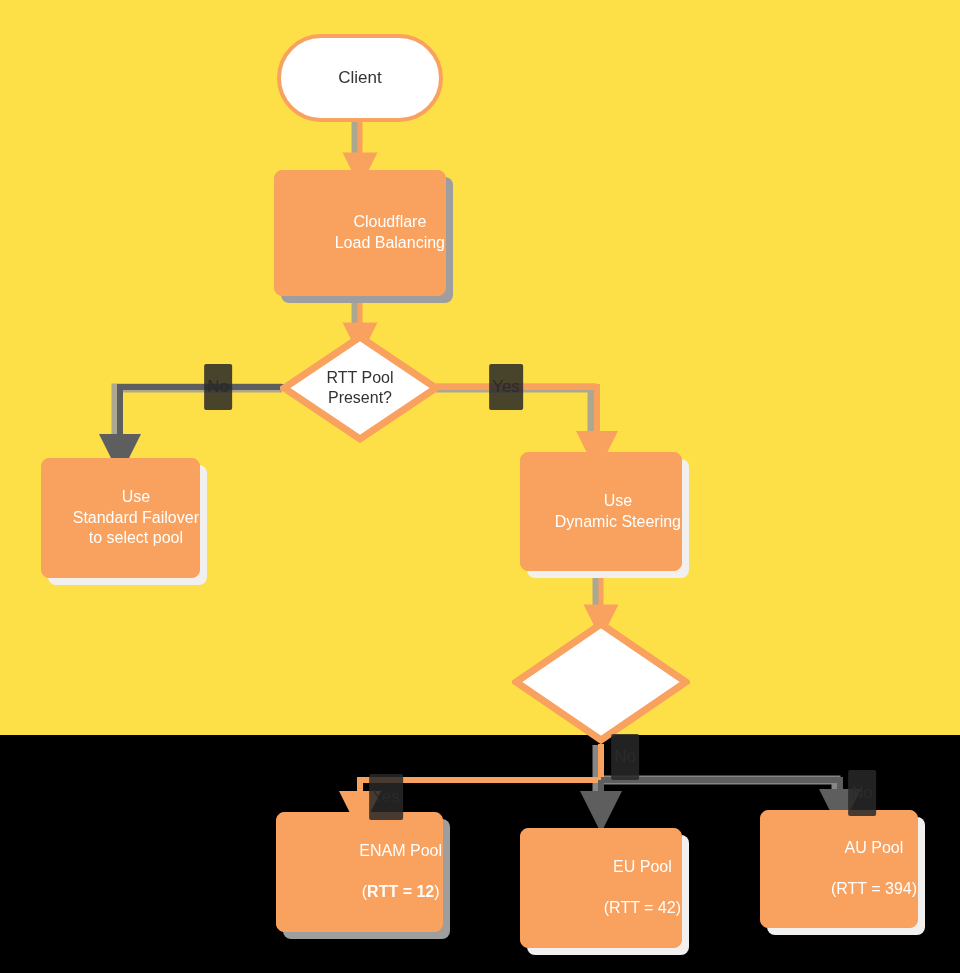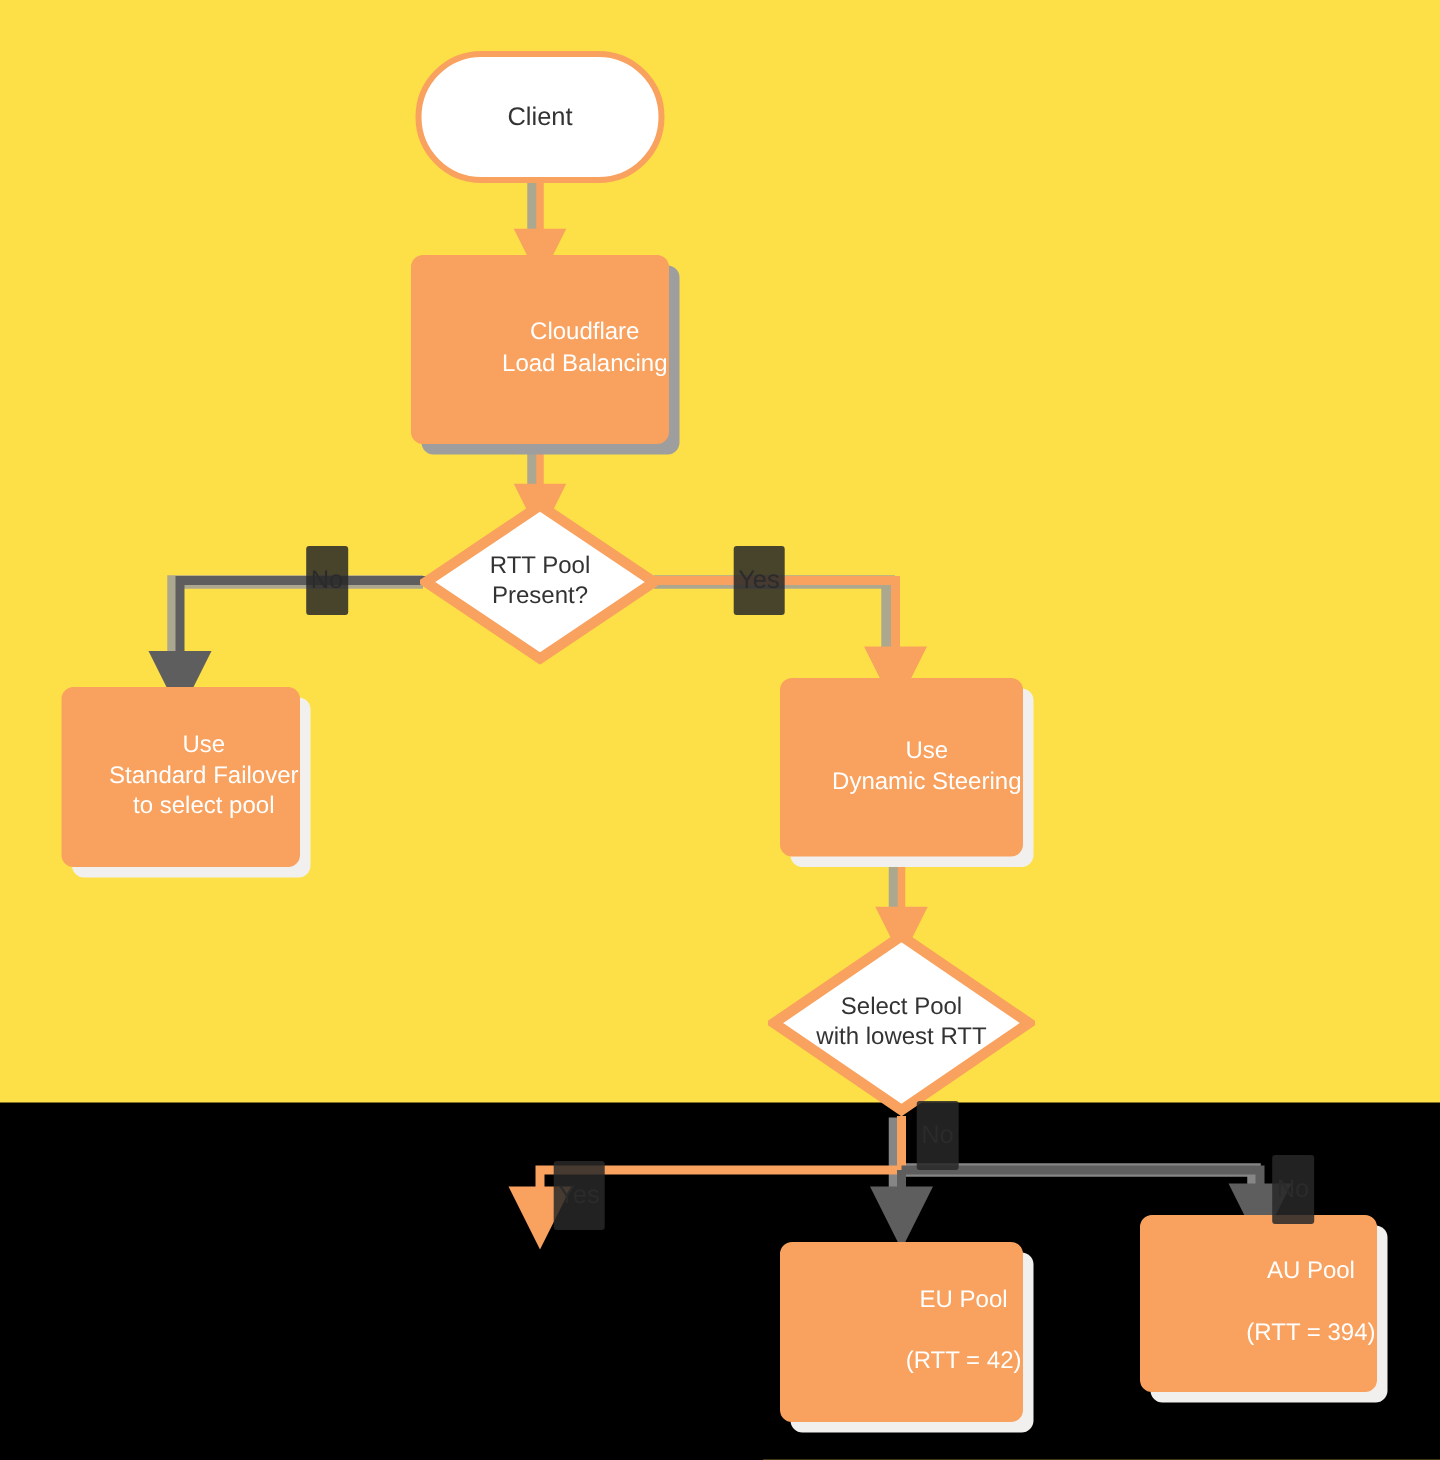--- a/index.html
+++ b/index.html
@@ -168,26 +168,28 @@
 
   <div class="node node-process shadow-white" style="left:520px; top:452px; width:162px; height:119px;">
     <span class="node-label">Use
 Dynamic Steering</span>
   </div>
 
   <div class="node node-decision" style="left:512px; top:620px; width:178px; height:124px;">
     <svg class="diamond-shape" viewBox="0 0 178 124" preserveAspectRatio="none">
       <polygon points="89,4 174,62 89,120 4,62" fill="#FFFFFF" stroke="#F9A15E" stroke-width="7"></polygon>
     </svg>
-    <div class="diamond-label">
-      <div>Select Pool</div>
-      <div>with lowest RTT</div>
-    </div>
-  </div>
-
+  </div>
+
+  <div class="node node-process shadow-gray" style="left:276px; top:812px; width:167px; height:120px;">
+    <div class="node-label">
+      <div>ENAM Pool</div>
+      <div><span>(</span><span class="bold">RTT = 12</span><span>)</span></div>
+    </div>
+  </div>
 
   <div class="node node-process shadow-white" style="left:520px; top:828px; width:162px; height:120px;">
     <div class="node-label">
       <div>EU Pool</div>
       <div>(RTT = 42)</div>
     </div>
   </div>
 
   <div class="node node-process shadow-white" style="left:760px; top:810px; width:158px; height:118px;padding-left:40px;">
     <div class="node-label">

